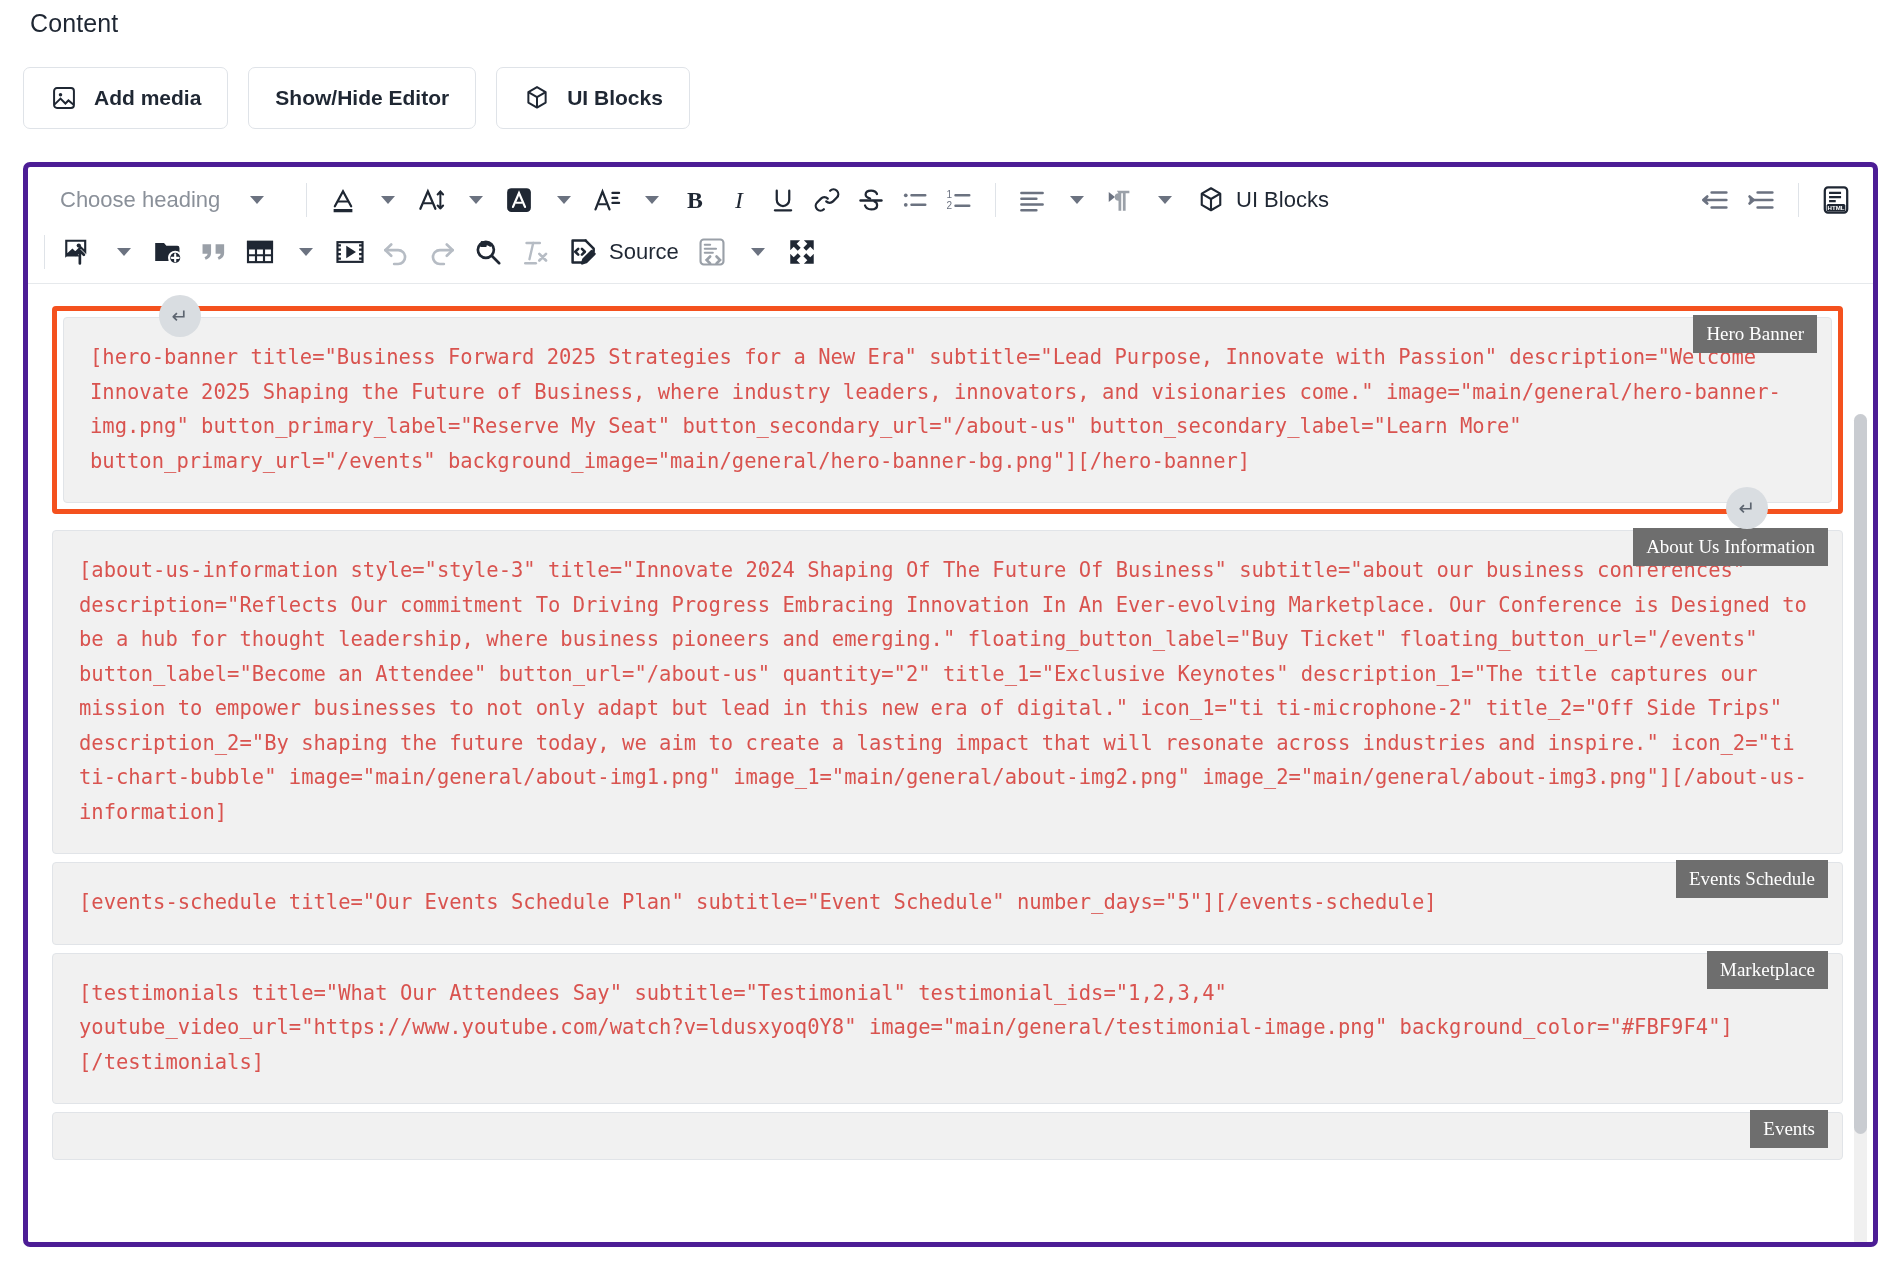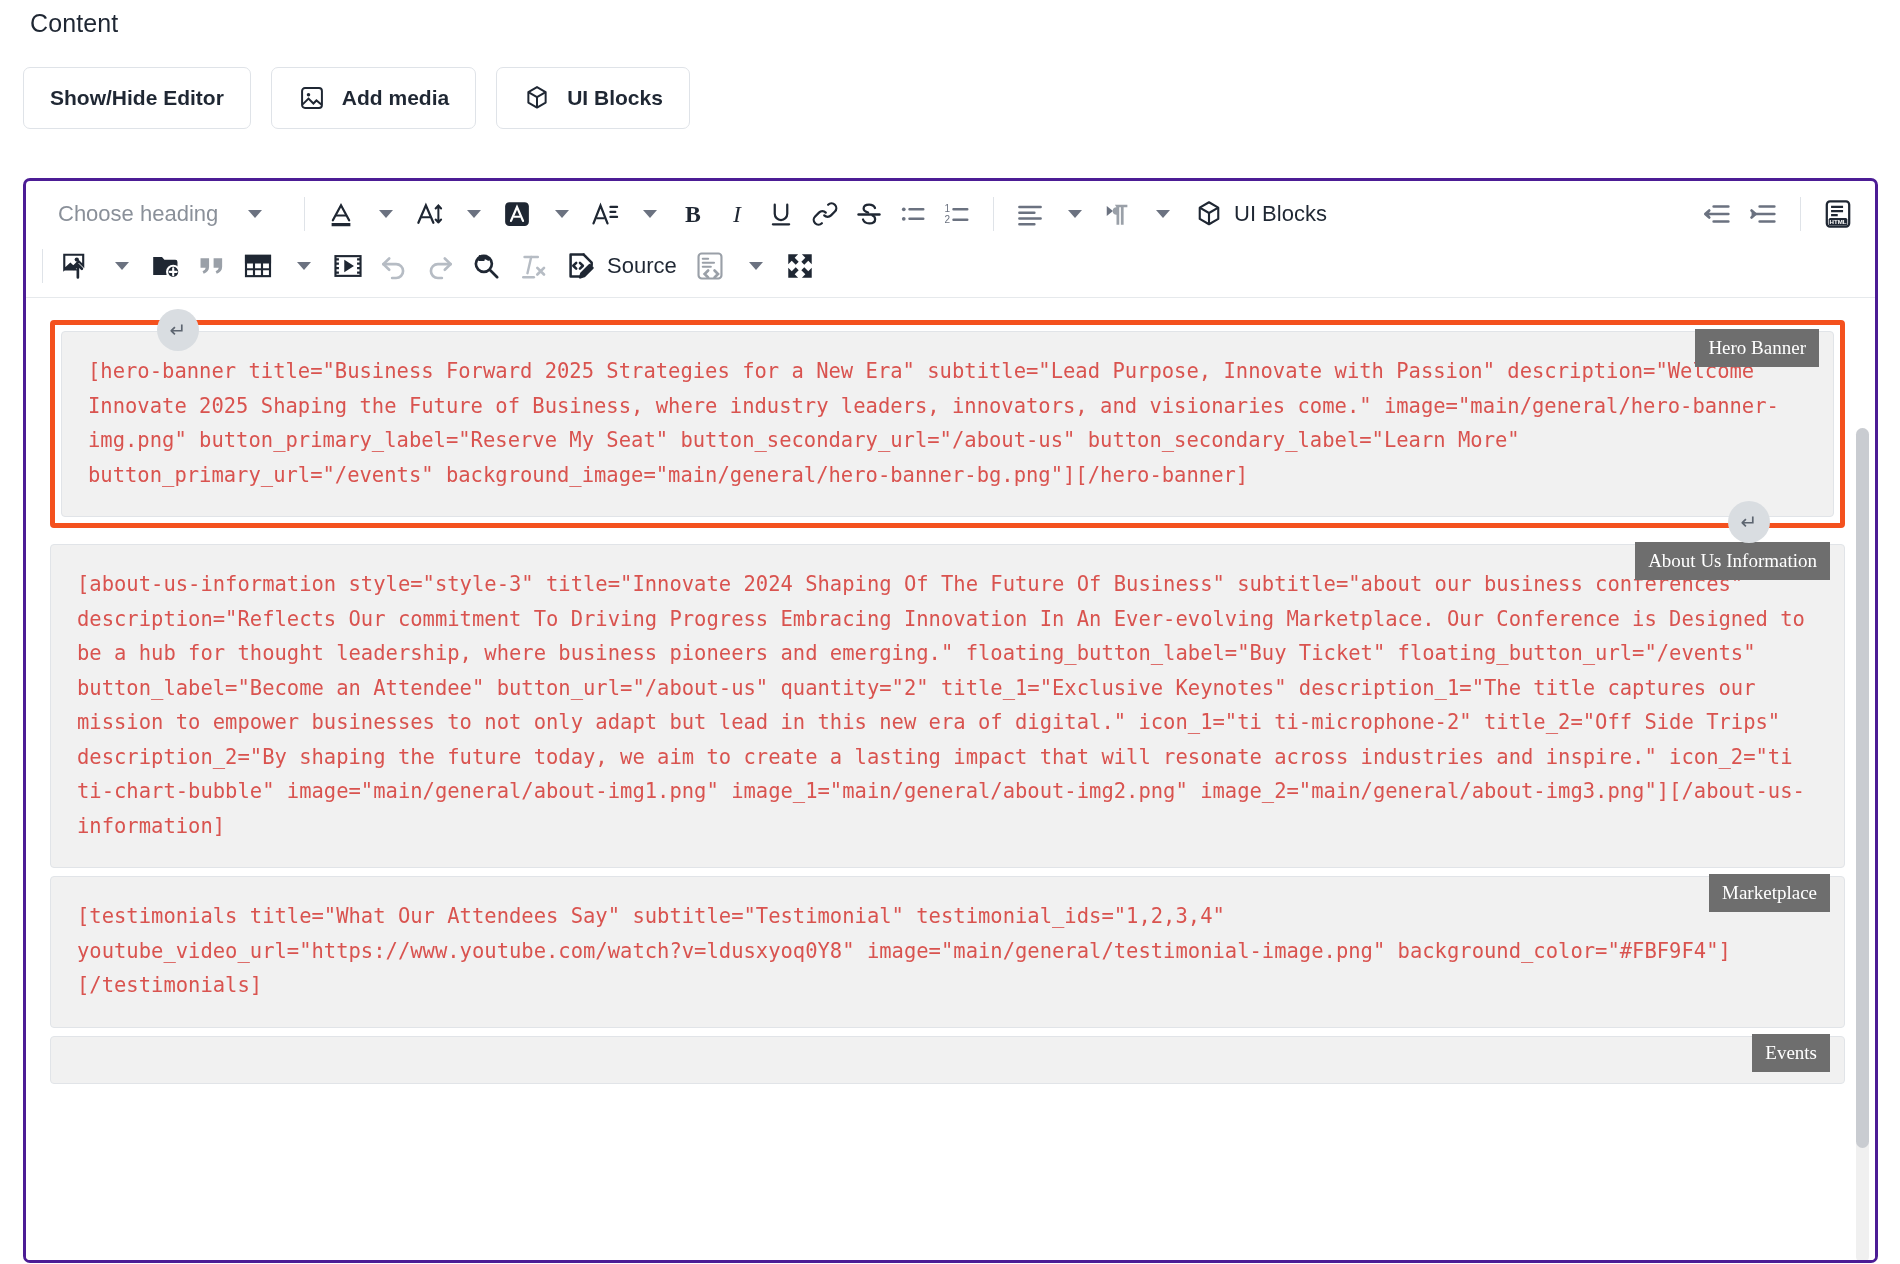--- a/index.html
+++ b/index.html
@@ -31,23 +31,23 @@
     border: 1px solid #dfe3e8;
     border-radius: 7px;
     font-size: 21px; color: #1f2733; font-weight: 700;
     cursor: pointer;
     white-space: nowrap;
   }
   .tbtn .ic { display: flex; align-items: center; }
 
   
   .editor {
-    position: absolute; left: 23px; top: 178px;
+    position: absolute; left: 23px; top: 162px;
     width: 1855px; height: 1085px;
-    border: 3px solid #4c1d95;
+    border: 5px solid #4c1d95;
     border-radius: 7px;
     background: #ffffff;
     overflow: hidden;
   }
 
   .toolbar-row {
     display: flex; align-items: center;
     height: 54px;
     padding: 0 14px;
     gap: 0px;
@@ -173,32 +173,32 @@
 </head>
 <body>
 
 <div class="page">
 
   <div class="content-label">Content</div>
 
   <div class="top-buttons">
 
     <div class="tbtn">
-      <span>Show/Hide Editor</span>
-    </div>
-
-    <div class="tbtn">
       <span class="ic">
         <svg width="28" height="28" viewBox="0 0 24 24" fill="none" stroke="#1f2733" stroke-width="1.7">
           <rect x="3.5" y="3.5" width="17" height="17" rx="2.5"></rect>
           <circle cx="9" cy="9.2" r="1.5" fill="#1f2733" stroke="none"></circle>
           <path d="M4 17.5l5-5 4.2 4.2 2.6-2.6L20 17.5"></path>
         </svg>
       </span>
       <span>Add media</span>
+    </div>
+
+    <div class="tbtn">
+      <span>Show/Hide Editor</span>
     </div>
 
     <div class="tbtn">
       <span class="ic">
         <svg width="28" height="28" viewBox="0 0 24 24" fill="none" stroke="#1f2733" stroke-width="1.7" stroke-linejoin="round">
           <path d="M12 2.6l7.4 4.3v9l-7.4 4.3-7.4-4.3v-9z"></path>
           <path d="M12 11.2l7.4-4.3M12 11.2L4.6 6.9M12 11.2v9"></path>
         </svg>
       </span>
       <span>UI Blocks</span>
@@ -492,20 +492,24 @@
           <span class="block-tag">Hero Banner</span>
           <div class="code">[hero-banner title="Business Forward 2025 Strategies for a New Era" subtitle="Lead Purpose, Innovate with Passion" description="Welcome Innovate 2025 Shaping the Future of Business, where industry leaders, innovators, and visionaries come." image="main/general/hero-banner-img.png" button_primary_label="Reserve My Seat" button_secondary_url="/about-us" button_secondary_label="Learn More" button_primary_url="/events" background_image="main/general/hero-banner-bg.png"][/hero-banner]</div>
         </div>
       </div>
 
       <div class="block" style="margin-top:16px">
         <span class="block-tag">About Us Information</span>
         <div class="code">[about-us-information style="style-3" title="Innovate 2024 Shaping Of The Future Of Business" subtitle="about our business conferences" description="Reflects Our commitment To Driving Progress Embracing Innovation In An Ever-evolving Marketplace. Our Conference is Designed to be a hub for thought leadership, where business pioneers and emerging." floating_button_label="Buy Ticket" floating_button_url="/events" button_label="Become an Attendee" button_url="/about-us" quantity="2" title_1="Exclusive Keynotes" description_1="The title captures our mission to empower businesses to not only adapt but lead in this new era of digital." icon_1="ti ti-microphone-2" title_2="Off Side Trips" description_2="By shaping the future today, we aim to create a lasting impact that will resonate across industries and inspire." icon_2="ti ti-chart-bubble" image="main/general/about-img1.png" image_1="main/general/about-img2.png" image_2="main/general/about-img3.png"][/about-us-information]</div>
       </div>
 
+      <div class="block">
+        <span class="block-tag">Events Schedule</span>
+        <div class="code">[events-schedule title="Our Events Schedule Plan" subtitle="Event Schedule" number_days="5"][/events-schedule]</div>
+      </div>
 
       <div class="block">
         <span class="block-tag">Marketplace</span>
         <div class="code">[testimonials title="What Our Attendees Say" subtitle="Testimonial" testimonial_ids="1,2,3,4" youtube_video_url="https://www.youtube.com/watch?v=ldusxyoq0Y8" image="main/general/testimonial-image.png" background_color="#FBF9F4"][/testimonials]</div>
       </div>
 
       <div class="block" style="height:40px;">
         <span class="block-tag">Events</span>
         <div class="code"></div>
       </div>

